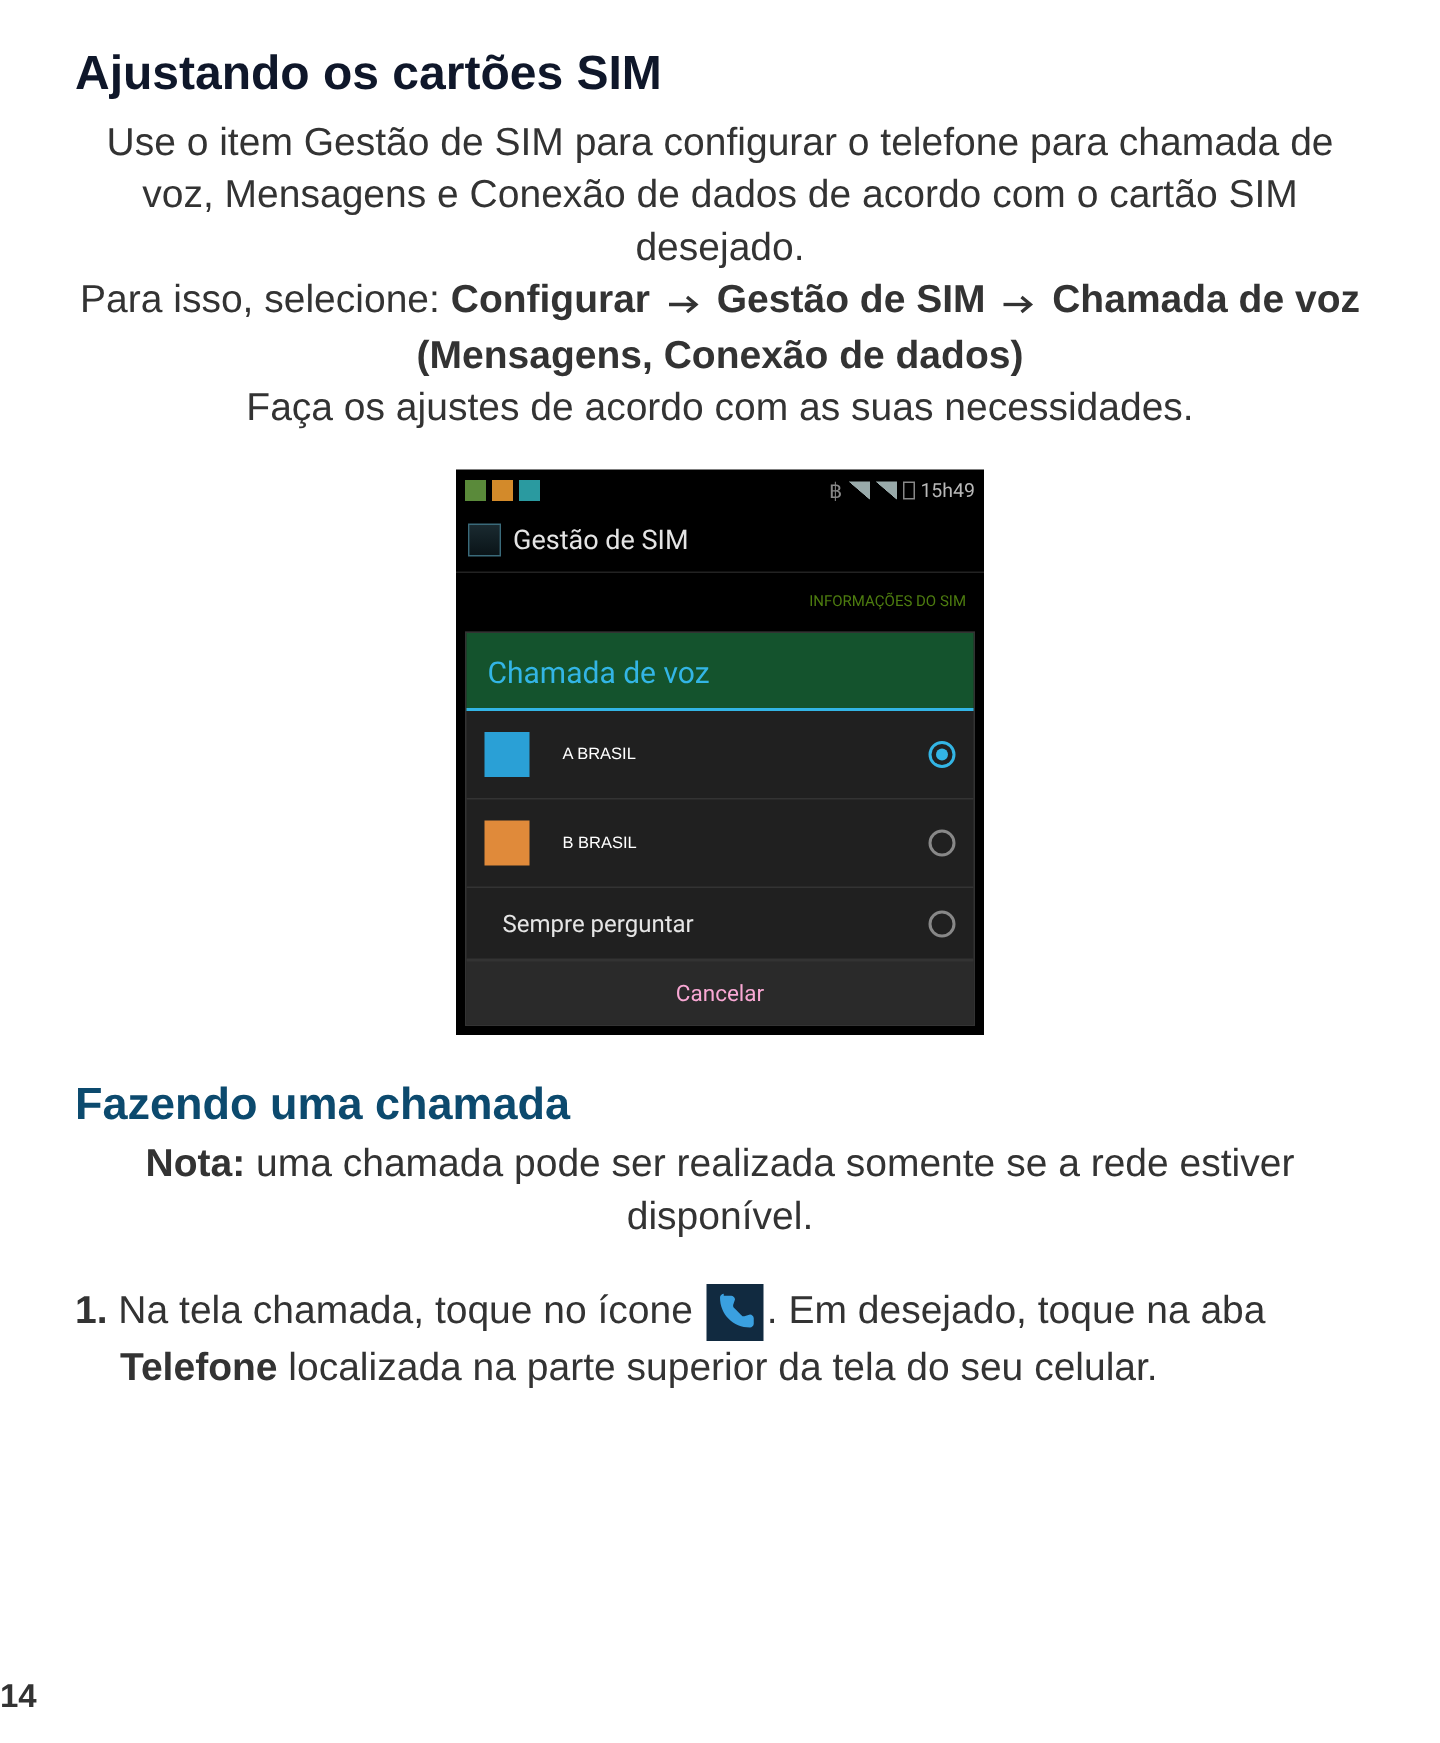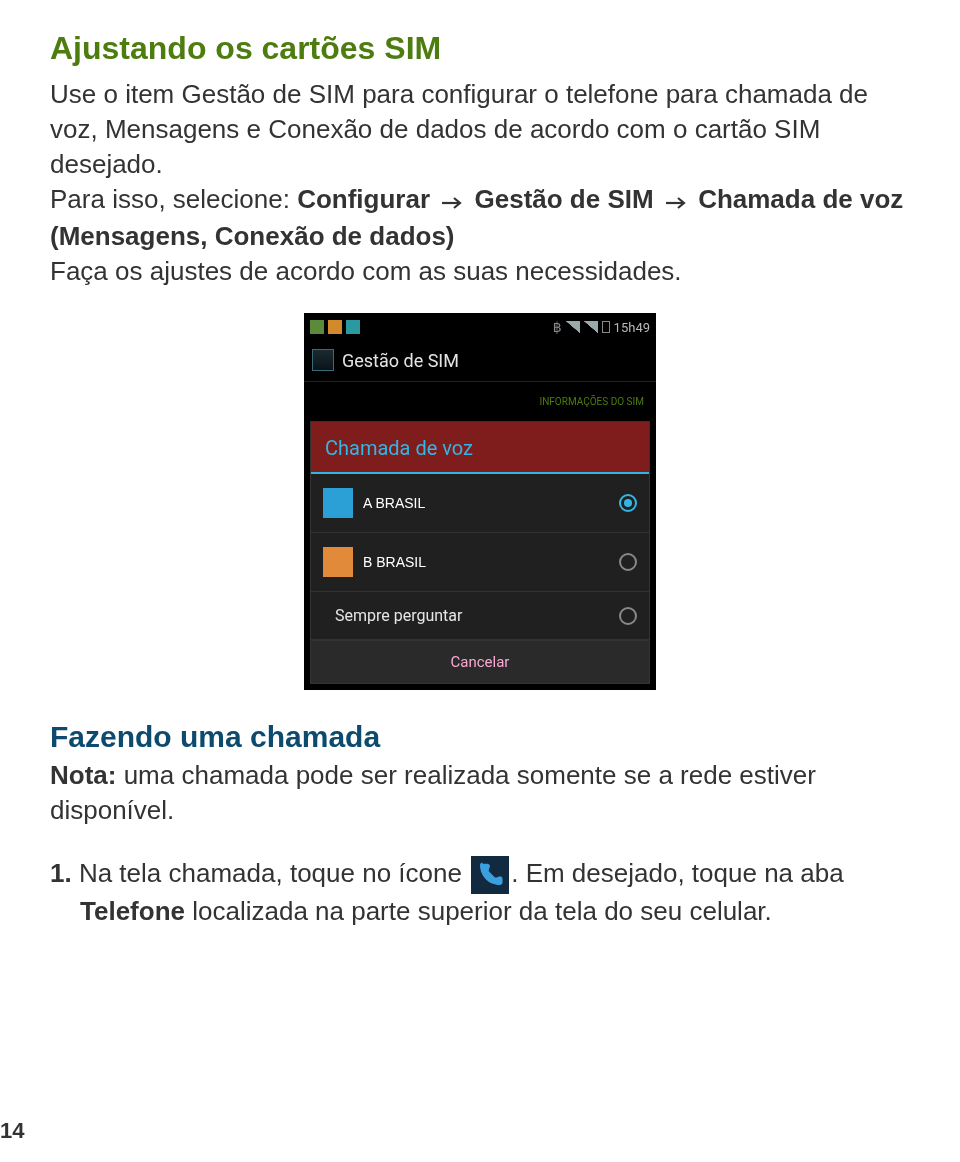--- a/index.html
+++ b/index.html
@@ -8,29 +8,30 @@
     height: 1162px;
     background: #fff;
     font-family: Arial, Helvetica, sans-serif;
     color: #333;
     padding: 30px 50px 10px 50px;
     position: relative;
   }
   .title {
     font-size: 32px;
     font-weight: bold;
-    color: #4d7c0f;
+    color: #0f172a;
     margin-bottom: 10px;
     font-stretch: condensed;
   }
   .body-text {
     font-size: 26px;
     line-height: 1.35;
     color: #333;
     font-stretch: condensed;
+    text-align: center;
   }
   .bold { font-weight: bold; }
   .arrow {
     display: inline-block;
     vertical-align: middle;
     margin: 0 4px;
   }
   .phone-wrap {
     display: flex;
     justify-content: center;
@@ -89,21 +90,21 @@
   .dialog {
     margin: 6px 6px 0 6px;
     background: #202020;
     border: 1px solid #333;
   }
   .dlg-title {
     color: #33b5e5;
     font-size: 20px;
     padding: 14px 28px 12px 14px;
     border-bottom: 2px solid #33b5e5;
-    background: #7f1d1d;
+    background: #14532d;
   }
   .dlg-row {
     display: flex;
     align-items: center;
     padding: 14px 12px;
     border-bottom: 1px solid #333;
     gap: 12px;
     position: relative;
   }
   .dlg-row:last-of-type { border-bottom: none; }
@@ -112,23 +113,23 @@
   }
   .blue { background: #2aa0d6; }
   .orange { background: #e08a3a; }
   .row-label {
     flex: 1;
     color: #e5e5e5;
     font-size: 16px;
   }
   .overlay-label {
     position: absolute;
-    left: 52px;
+    left: 64px;
     font-family: Arial, sans-serif;
-    font-size: 14px;
+    font-size: 11px;
     color: #fff;
     background: transparent;
     font-stretch: condensed;
   }
   .radio {
     width: 18px; height: 18px;
     border-radius: 50%;
     border: 2px solid #888;
     display: flex; align-items: center; justify-content: center;
     flex-shrink: 0;

